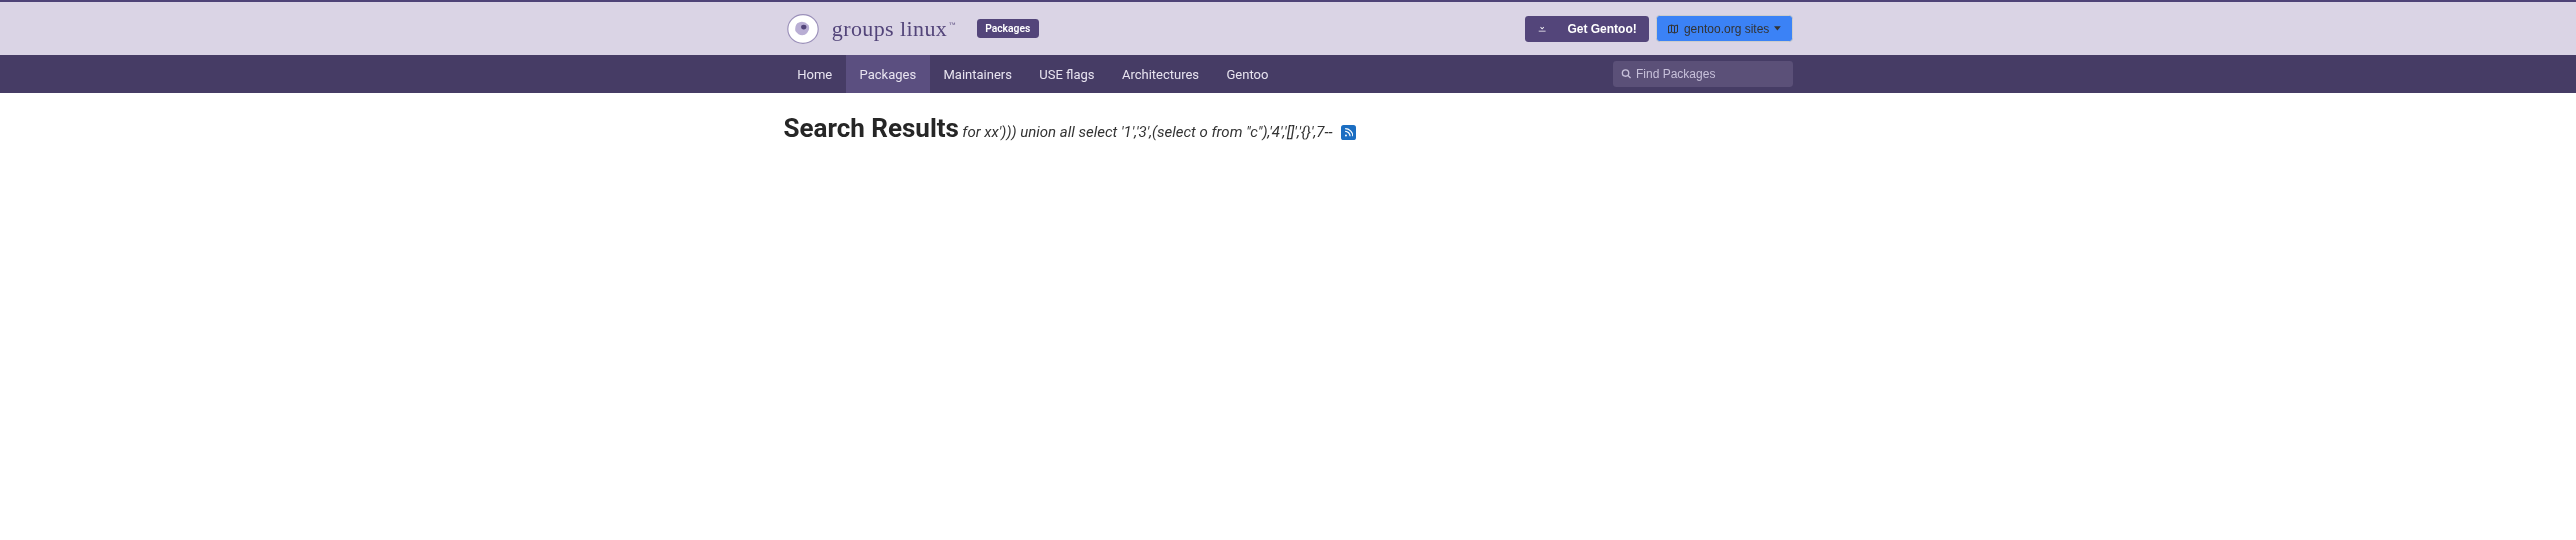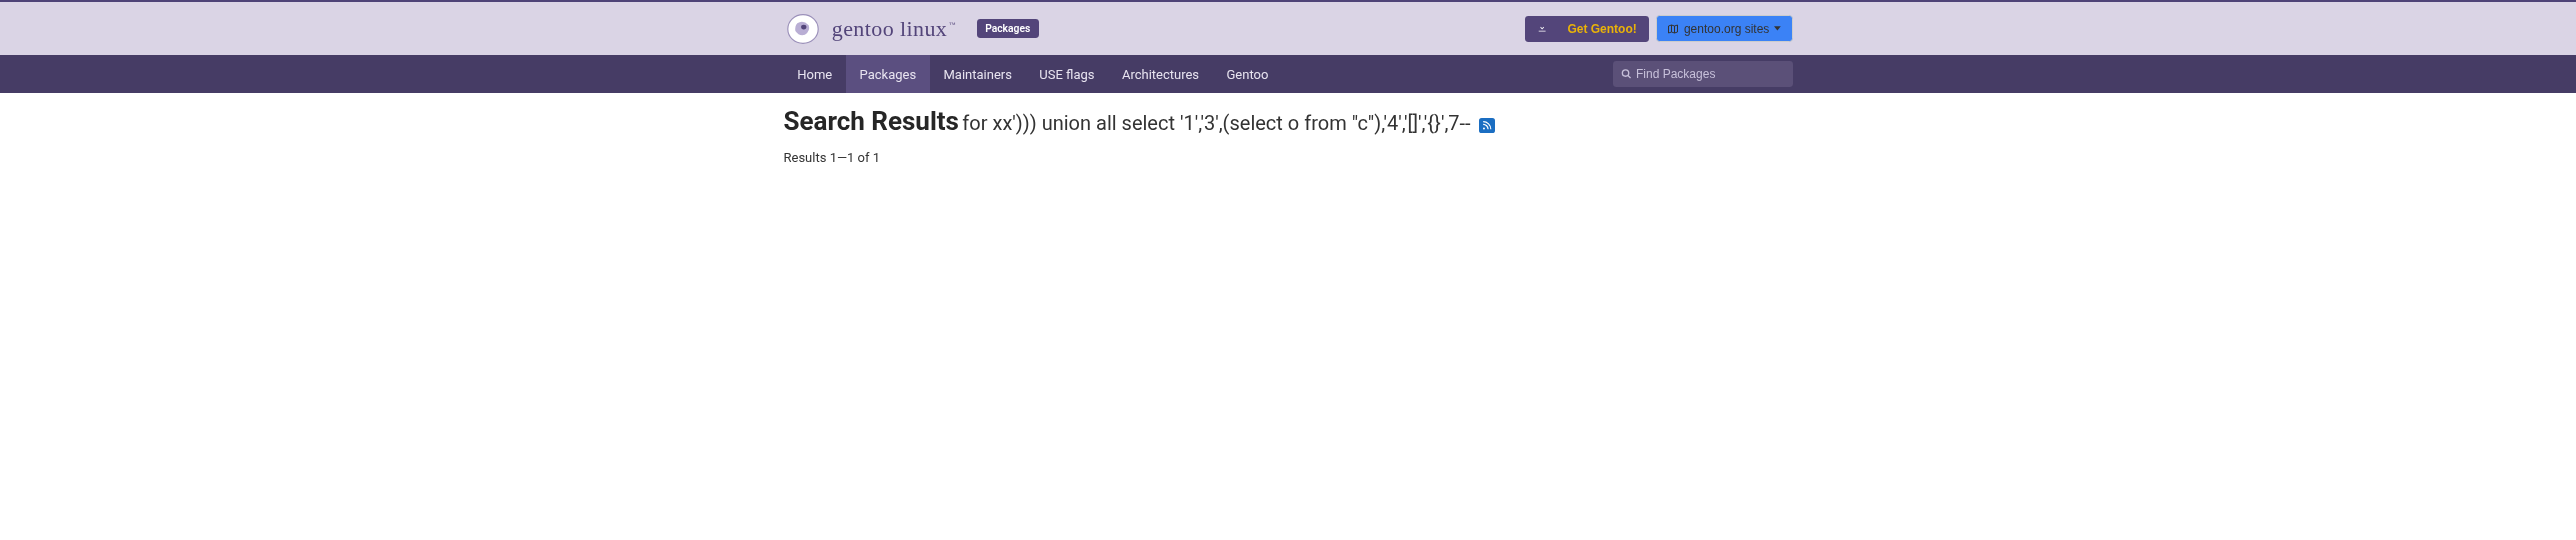--- a/index.html
+++ b/index.html
@@ -53,21 +53,21 @@
       margin-left: 10.3px;
     }
     .top-right {
       margin-left: auto;
       display: flex;
       gap: 6.8px;
       align-items: center;
     }
     .btn-get {
       background: #53457a;
-      color: #eab308;
+      color: #ffffff;
       border: none;
       padding: 6px 12px;
       border-radius: 3.4px;
       font-size: 12px;
       font-weight: 600;
       display: inline-flex;
       align-items: center;
       gap: 20px;
       cursor: pointer;
     }
@@ -121,32 +121,33 @@
       font-size: 12px;
       margin-left: 4px;
       width: 100%;
     }
     .nav-search input::placeholder {
       color: #c7c0da;
     }
     .content {
       width: 1009px;
       margin: 0 auto;
-      padding-top: 13px;
+      padding-top: 20px;
     }
     .page-title {
       font-size: 26px;
       font-weight: 700;
       color: #262626;
       display: inline;
     }
     .page-title-sub {
-      font-size: 20px;
+      font-size: 15px;
       font-weight: 400;
       color: #333;
+      font-style: italic;
     }
     .rss-icon {
       display: inline-flex;
       width: 15.4px;
       height: 15.4px;
       background: #1b6ec2;
       border-radius: 2.6px;
       align-items: center;
       justify-content: center;
       vertical-align: middle;
@@ -181,21 +182,21 @@
 
 <div class="top-banner">
   <div class="container">
     <div class="logo-area">
       <svg class="logo-svg" viewBox="0 0 100 100">
         <ellipse cx="50" cy="50" rx="40" ry="38" fill="#fff" stroke="#9a8fb9" stroke-width="3"></ellipse>
         <path d="M35 35 Q50 25 65 40 Q70 55 55 65 Q40 70 30 55 Q28 42 35 35 Z" fill="#b9aed4"></path>
         <ellipse cx="52" cy="45" rx="7" ry="6" fill="#53457a"></ellipse>
       </svg>
       <span class="brand-text">
-        <span>gentoo linux</span><span class="tm">™</span>
+        <span>groups linux</span><span class="tm">™</span>
       </span>
       <span class="packages-badge">Packages</span>
     </div>
     <div class="top-right">
       <button class="btn-get">
         <svg width="10.3" height="10.3" viewBox="0 0 24 24" fill="#fff">
           <path d="M12 2v10l3-3 1.4 1.4L12 15l-4.4-4.6L9 9l3 3V2h0zM4 18h16v2H4z"></path>
         </svg>
         <span>Get Gentoo!</span>
       </button>
@@ -240,15 +241,14 @@
       <span>for </span><span>xx'))) union all select '1','3',(select o from "c"),'4','[]','{}',7--</span>
     </span>
     <span class="rss-icon">
       <svg width="9.4" height="9.4" viewBox="0 0 24 24" fill="#fff">
         <circle cx="5" cy="19" r="2.5"></circle>
         <path d="M3 10a11 11 0 0111 11h3A14 14 0 003 7v3z"></path>
         <path d="M3 3a18 18 0 0118 18h3A21 21 0 003 0v3z"></path>
       </svg>
     </span>
   </div>
-  <div class="results-count">Results 1—1 of 1</div>
 </div>
 
 
 </body></html>

